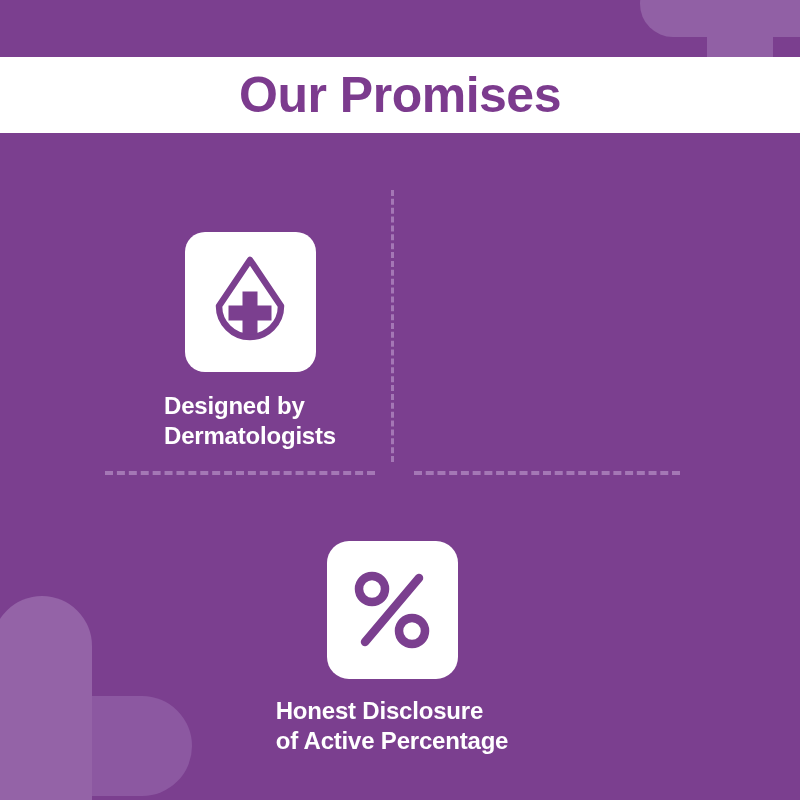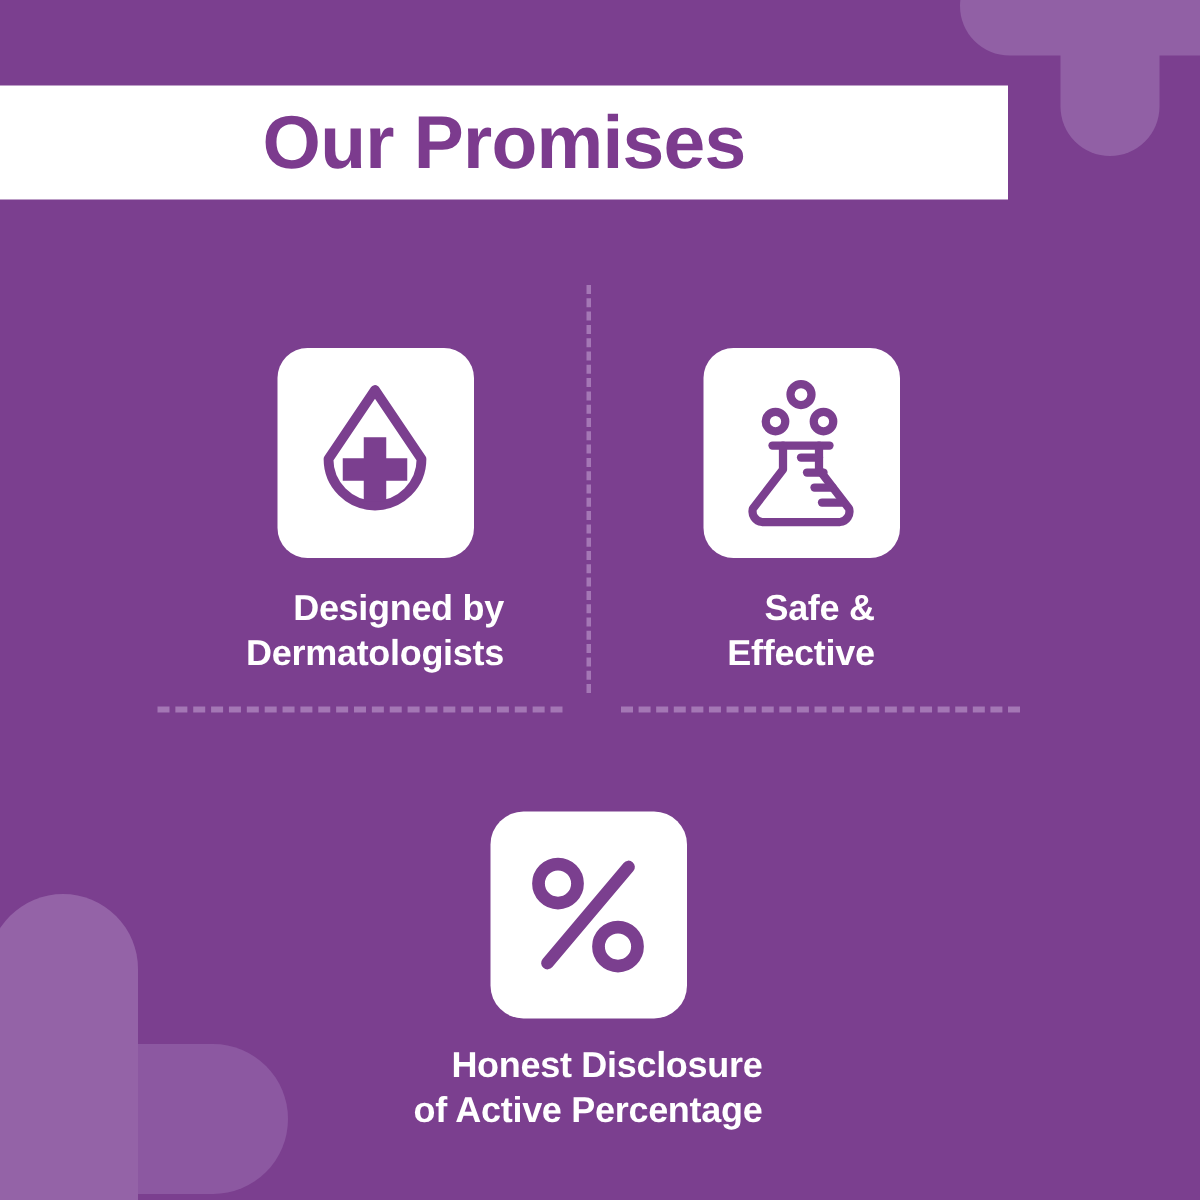--- a/index.html
+++ b/index.html
@@ -64,21 +64,21 @@
   }
   #deco-bottom-left .bar.v {
     background: #9463a7;
   }
 
   
   #title-band {
     position: absolute;
     left: 0;
     top: 57px;
-    width: 672px;
+    width: 800px;
     height: 76px;
     background: #ffffff;
     display: flex;
     align-items: center;
     justify-content: center;
   }
   #page-title {
     color: #7c3b8e;
     font-size: 50px;
     font-weight: bold;
@@ -110,21 +110,21 @@
     height: 138px;
     border-radius: 22px;
   }
 
   .promise-label {
     margin-top: 19px;
     color: #ffffff;
     font-size: 24px;
     font-weight: bold;
     line-height: 1.25;
-    text-align: right;
+    text-align: left;
     white-space: pre-line;
     letter-spacing: -0.2px;
   }
   #promise-2 .promise-label {
     margin-top: 17px;
   }
 
   
   #divider-vertical {
     position: absolute;
@@ -170,39 +170,20 @@
     <div class="icon-card">
       <svg width="92" height="96" viewBox="0 0 92 96">
         <path d="M46 6 L77 52 A31 31 0 1 1 15 52 Z" fill="none" stroke="#7b3f8f" stroke-width="6.5" stroke-linejoin="round" stroke-linecap="round"></path>
         <path d="M38.5 37.5 h15 v14 h14 v15 h-14 v14 h-15 v-14 h-14 v-15 h14 Z" fill="#7b3f8f"></path>
       </svg>
     </div>
     <div class="promise-label">Designed by
 Dermatologists</div>
   </div>
 
-  <div class="promise" id="promise-1">
-    <div class="icon-card">
-      <svg width="92" height="100" viewBox="0 0 92 100">
-        <g fill="none" stroke="#7b3f8f" stroke-width="5.5" stroke-linecap="round" stroke-linejoin="round">
-          <circle cx="46" cy="11" r="7"></circle>
-          <circle cx="29" cy="29" r="6.5"></circle>
-          <circle cx="61" cy="29" r="6.5"></circle>
-          <line x1="27" y1="45" x2="65" y2="45"></line>
-          <path d="M34 45 v16 L14 87 a7 7 0 0 0 6 9 h52 a7 7 0 0 0 6 -9 L58 61 V45"></path>
-          <line x1="46" y1="53" x2="58" y2="53"></line>
-          <line x1="50" y1="63" x2="61" y2="63"></line>
-          <line x1="55" y1="73" x2="67" y2="73"></line>
-          <line x1="60" y1="83" x2="73" y2="83"></line>
-        </g>
-      </svg>
-    </div>
-    <div class="promise-label">Safe &amp;
-Effective</div>
-  </div>
 
   <div class="promise" id="promise-2">
     <div class="icon-card">
       <svg width="82" height="84" viewBox="0 0 82 84">
         <g stroke="#7b3f8f" fill="none" stroke-width="8.5" stroke-linecap="round">
           <circle cx="21" cy="21" r="13"></circle>
           <circle cx="61" cy="63" r="13"></circle>
           <line x1="68" y1="10" x2="14" y2="74"></line>
         </g>
       </svg>

